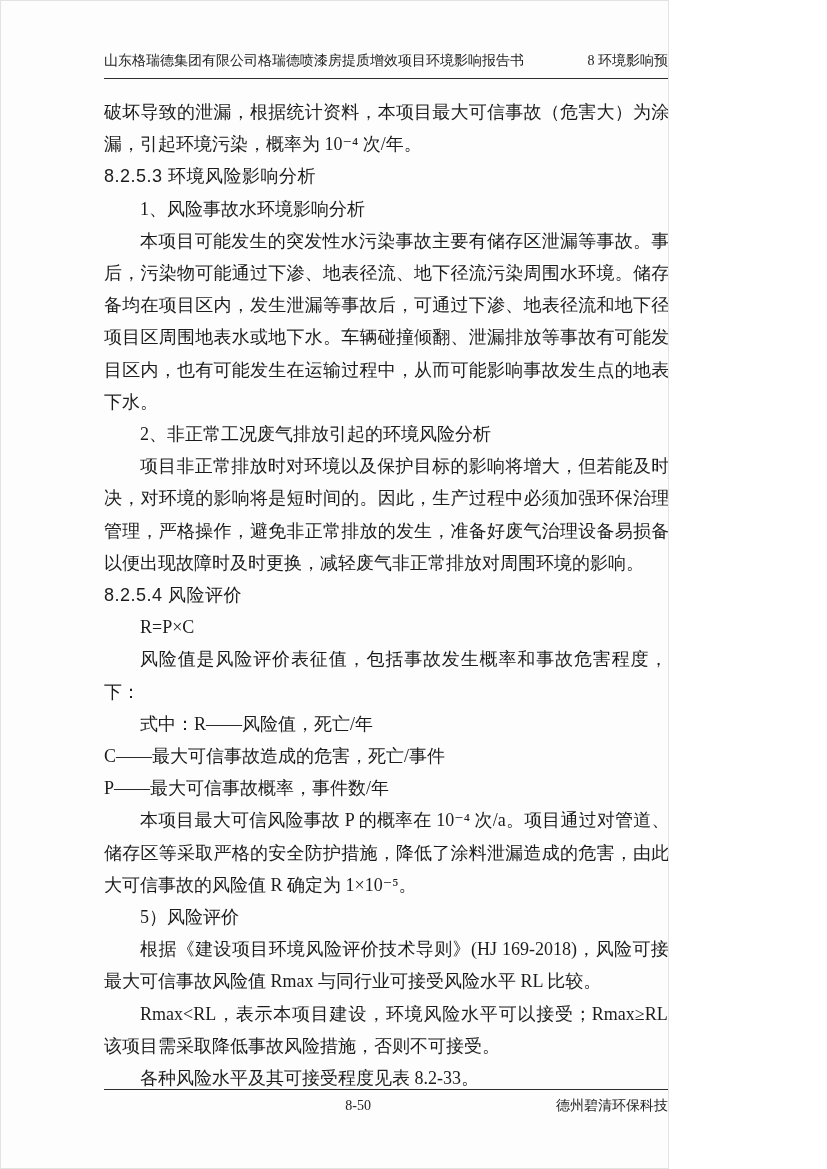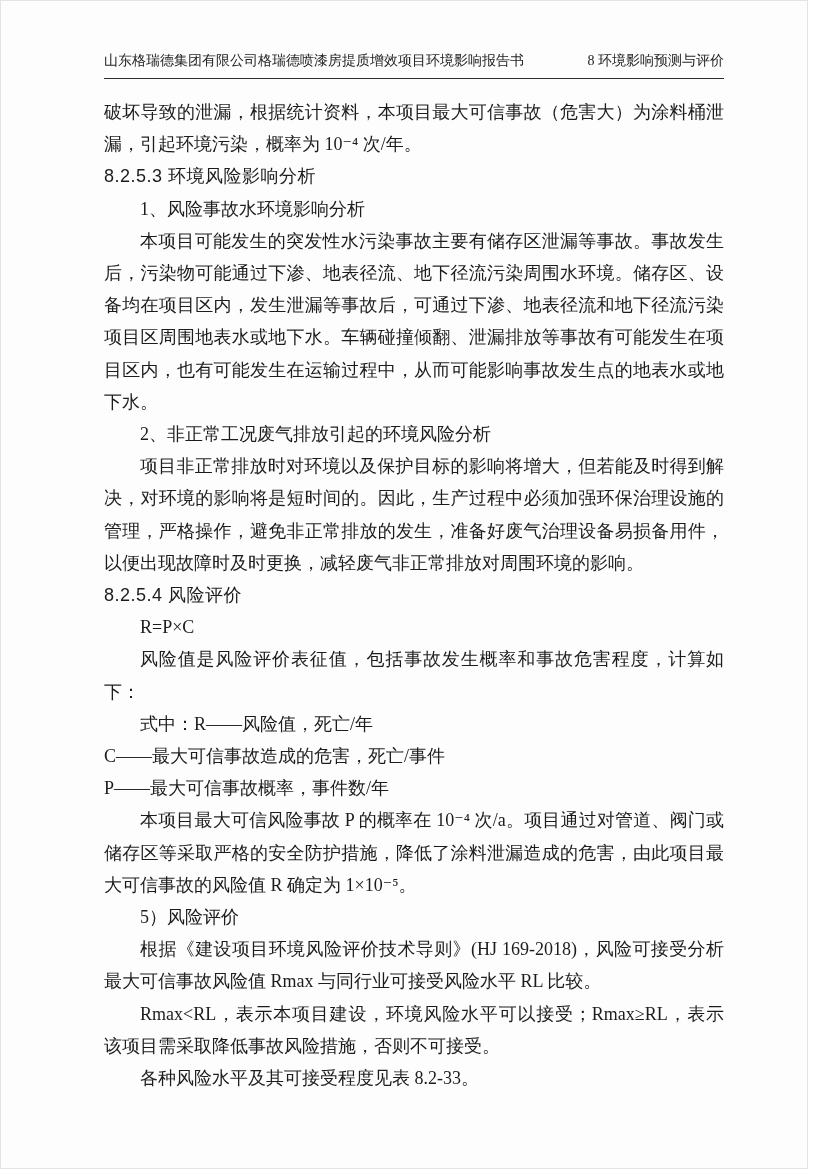--- a/index.html
+++ b/index.html
@@ -2,21 +2,21 @@
 <html><head>
 <meta charset="utf-8">
 <style>
   html, body {
     margin: 0;
     padding: 0;
     background: #ffffff;
   }
   .page {
     position: relative;
-    width: 808px;
+    width: 669px;
     height: 1169px;
     background: #fdfdfd;
     box-sizing: border-box;
     border: 1px solid #e3e3e3;
     font-family: "Liberation Serif", "DejaVu Serif", serif;
     color: #1c1c1c;
     overflow: hidden;
   }
   .header {
     position: absolute;
@@ -104,14 +104,18 @@
       <p class="blk-body">式中：R——风险值，死亡/年</p>
       <p class="blk-formula-sub">C——最大可信事故造成的危害，死亡/事件</p>
       <p class="blk-formula-sub">P——最大可信事故概率，事件数/年</p>
       <p class="blk-body">本项目最大可信风险事故 P 的概率在 10⁻⁴ 次/a。项目通过对管道、阀门或储存区等采取严格的安全防护措施，降低了涂料泄漏造成的危害，由此项目最大可信事故的风险值 R 确定为 1×10⁻⁵。</p>
       <p class="blk-body">5）风险评价</p>
       <p class="blk-body">根据《建设项目环境风险评价技术导则》(HJ 169-2018)，风险可接受分析最大可信事故风险值 Rmax  与同行业可接受风险水平 RL 比较。</p>
       <p class="blk-body">Rmax&lt;RL，表示本项目建设，环境风险水平可以接受；Rmax≥RL，表示该项目需采取降低事故风险措施，否则不可接受。</p>
       <p class="blk-body">各种风险水平及其可接受程度见表 8.2-33。</p>
     </div>
 
+  <div class="footer">
+    <span class="page-num">8-50</span>
+    <span class="company">德州碧清环保科技有限公司</span>
+  </div>
 
 </div>
 
 </body></html>

